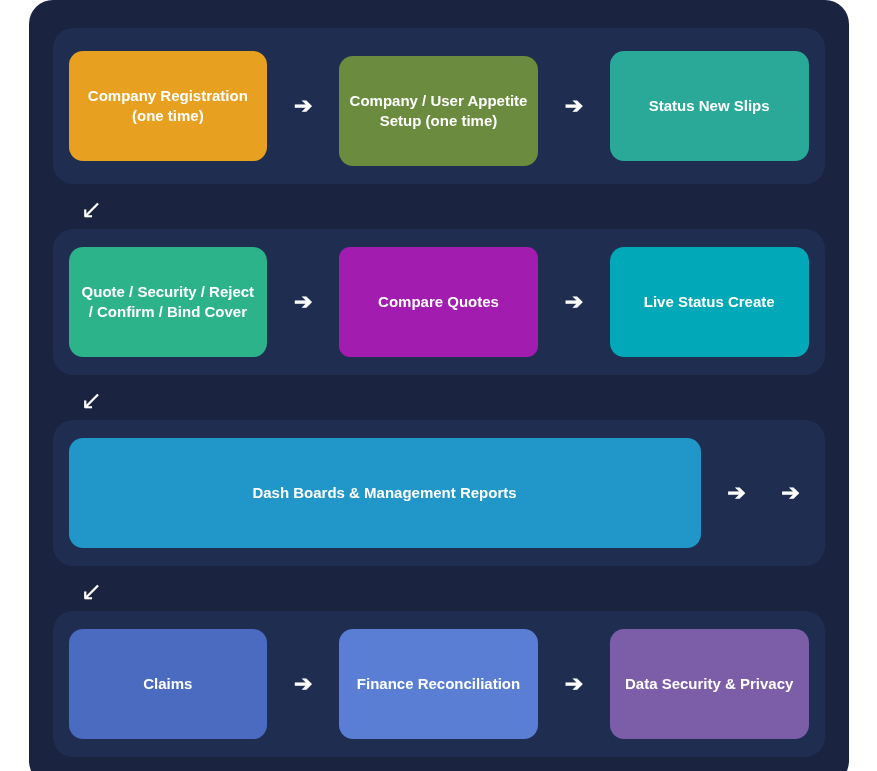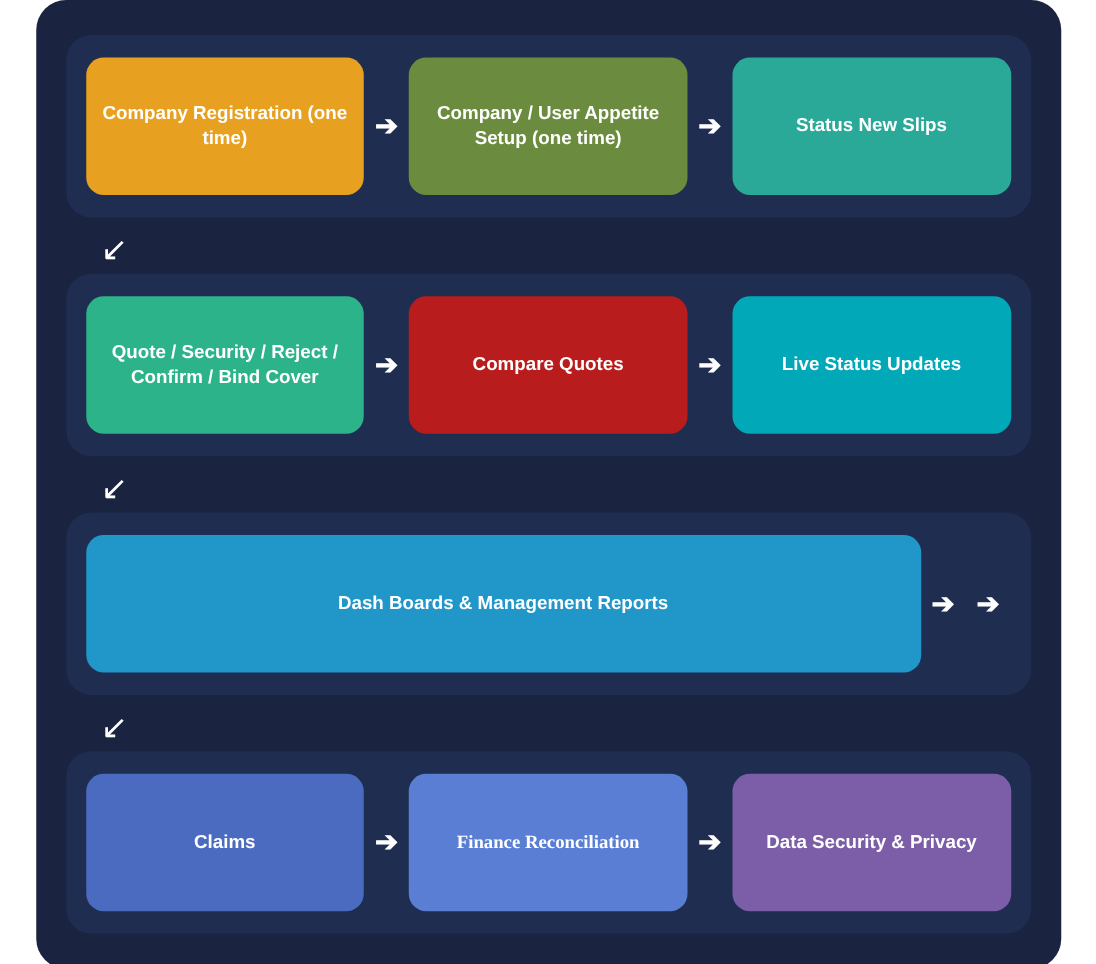--- a/index.html
+++ b/index.html
@@ -24,21 +24,21 @@
     }
 
     
     .row-band {
       background: #1e2d50;
       border-radius: 20px;
       padding: 18px 16px;
       margin-bottom: 10px;
       display: flex;
       align-items: center;
-      gap: 0;
+      gap: 18px;
       position: relative;
     }
     .row-band:last-child { margin-bottom: 0; }
 
     
     .box {
       border-radius: 14px;
       display: flex;
       align-items: center;
       justify-content: center;
@@ -59,36 +59,36 @@
       justify-content: center;
       width: 36px;
       flex-shrink: 0;
       color: #fff;
       font-size: 22px;
       position: relative;
     }
 
     
     .box-orange   { background: #e8a020; }
-    .box-olive    { background: #6b8c3e; }
+    .box-olive    { background: #6b8c3e; margin-top: 10px; }
     .box-teal1    { background: #2aa898; }
 
     
     .box-green    { background: #2db38a; }
-    .box-cyan     { background: #b91c1c; }
+    .box-cyan     { background: #a21caf; border-radius: 11px; }
     .box-teal2    { background: #00a8b8; }
 
     
     .box-blue1    { background: #2196c9; }
     .box-skyblue  { background: #00b3d4; }
     .box-ltblue   { background: #00aec8; }
 
     
     .box-indigo   { background: #4a6bbf; }
-    .box-medblue  { background: #5a7ed4; font-family: Liberation Serif, serif; }
+    .box-medblue  { background: #5a7ed4; }
     .box-purple   { background: #7b5ea7; }
 
     
     .connector {
       display: flex;
       align-items: center;
       padding: 0 0 4px 28px;
       color: #fff;
       font-size: 20px;
     }
@@ -133,21 +133,21 @@
     <div class="arrow">
       <span class="arrow-symbol">➔</span>
     </div>
     <div class="box box-cyan">
       <span>Compare Quotes</span>
     </div>
     <div class="arrow">
       <span class="arrow-symbol">➔</span>
     </div>
     <div class="box box-teal2">
-      <span>Live Status Updates</span>
+      <span>Live Status Create</span>
     </div>
   </div>
 
   <div class="connector">
     <span style="font-size:26px; color:#fff;">↙</span>
   </div>
 
   <div class="row-band">
     <div class="box box-blue1">
       <span>Dash Boards &amp; Management Reports</span>

